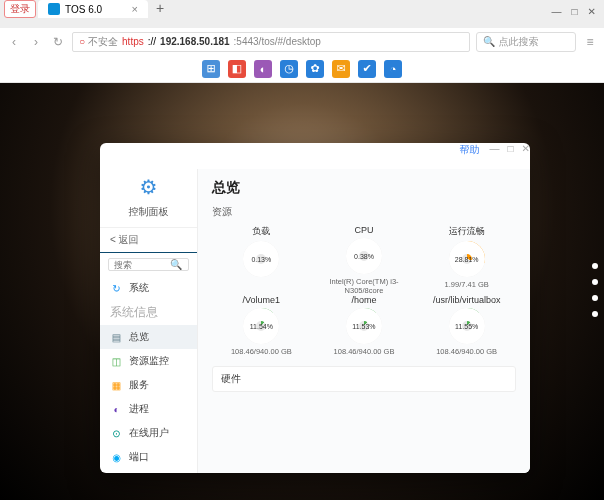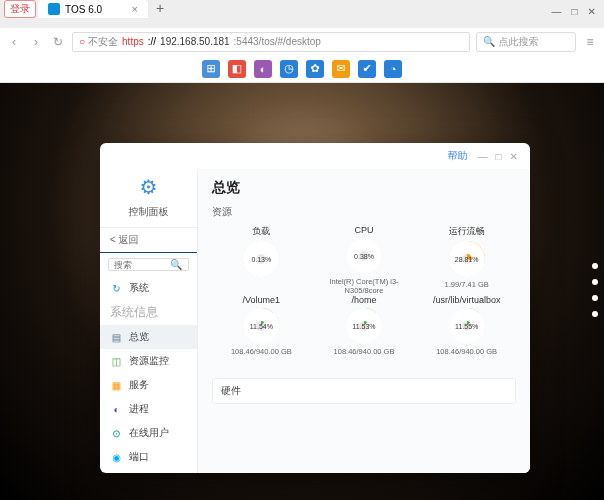--- a/index.html
+++ b/index.html
@@ -10,31 +10,31 @@
 .tab{display:flex;align-items:center;gap:5px;padding:3px 10px;background:#fff;border-radius:4px 4px 0 0;font-size:10px;min-width:110px}
 .tab-icon{width:12px;height:12px;background:#0a8fd8;border-radius:2px}
 .tab-close{margin-left:auto;color:#888;font-size:11px}
 .new-tab{color:#666;font-size:14px;padding:0 6px}
 .addr-bar{height:27px;display:flex;align-items:center;padding:0 6px;gap:6px;background:#fff}
 .nav-btn{width:16px;height:16px;display:flex;align-items:center;justify-content:center;color:#999;font-size:12px}
 .url-box{flex:1;display:flex;align-items:center;border:1px solid #ddd;border-radius:2px;height:20px;padding:0 6px;font-size:10px;gap:4px}
 .insecure{color:#888;display:flex;align-items:center;gap:3px}
 .insecure::before{content:"○";color:#d33}
 .url-https{color:#d33}
-.url-host{color:#333;font-weight:normal}
+.url-host{color:#333;font-weight:bold}
 .url-rest{color:#888}
 .search-box{display:flex;align-items:center;border:1px solid #ddd;border-radius:3px;height:20px;padding:0 6px;font-size:10px;width:100px;color:#999;gap:3px}
 .win-btns{display:flex;gap:10px;margin-left:auto;color:#666;font-size:10px;position:absolute;right:8px;top:6px}
 .toolbar{height:28px;background:#fff;border-bottom:1px solid #e6e6e6;display:flex;align-items:center;justify-content:center;gap:8px}
 .tb-icon{width:18px;height:18px;border-radius:3px;display:flex;align-items:center;justify-content:center;font-size:11px;color:#fff}
 .desktop{position:relative;height:417px;background:radial-gradient(circle at 50% 30%,#b89a7a 0%,#6b5238 25%,#1a120c 60%,#000 100%);overflow:hidden}
 .side-dots{position:absolute;right:6px;top:180px;display:flex;flex-direction:column;gap:10px}
 .sd{width:6px;height:6px;background:#fff;border-radius:50%}
 .window{position:absolute;left:100px;top:60px;width:430px;height:330px;background:#fff;border-radius:6px;box-shadow:0 8px 30px rgba(0,0,0,.5);display:flex;flex-direction:column;overflow:hidden}
-.win-header{height:26px;display:flex;align-items:center;padding:0 12px;font-size:10px;color:#3b82f6}
+.win-header{height:26px;display:flex;padding:0 0;font-size:10px;color:#3b82f6}
 .win-header span:first-child{margin-left:auto}
 .win-ctrl{display:flex;gap:8px;color:#aaa;margin-left:10px}
 .win-body{flex:1;display:flex;overflow:hidden}
 .sidebar{width:98px;border-right:1px solid #eee;display:flex;flex-direction:column;font-size:10px}
 .sb-header{display:flex;flex-direction:column;align-items:center;padding:6px 0 8px;border-bottom:1px solid #f0f0f0}
 .gear-big{font-size:20px;color:#3a8edb}
 .sb-title{font-size:10px;color:#555;margin-top:6px}
 .sb-back{padding:5px 10px;font-size:10px;color:#666;border-bottom:1px solid #0c4a6e}
 .sb-search{margin:5px 8px;display:flex;align-items:center;border:1px solid #ddd;border-radius:2px;height:18px;padding:0 5px}
 .sb-search input{border:none;outline:none;width:100%;font-size:9px}
@@ -44,21 +44,21 @@
 .sb-item .ic{width:13px;height:13px;display:flex;align-items:center;justify-content:center;font-size:10px}
 .sb-group{padding:4px 10px;font-size:12px;color:#aaa}
 .content{flex:1;padding:10px 14px;overflow:auto;background:#fafbfc}
 .ct-title{font-size:14px;font-weight:bold;color:#222;margin-bottom:8px}
 .sect-title{font-size:10px;color:#666;margin:4px 0 6px}
 .gauge-grid{display:grid;grid-template-columns:repeat(3,1fr);gap:0 4px}
 .gauge{display:flex;flex-direction:column;align-items:center;font-size:8px;color:#555}
 .g-label{margin-bottom:3px;font-size:9px;color:#333}
 .g-ring{width:36px;height:36px;border-radius:50%;position:relative;display:flex;align-items:center;justify-content:center;font-size:7px;color:#333;margin-bottom:3px}
 .g-sub{font-size:7.5px;color:#666;text-align:center;line-height:1.2}
-.hw-sect{margin-top:22px;background:#fff;border:1px solid #eee;border-radius:3px;padding:5px 8px;font-size:10px;color:#444}
+.hw-sect{margin-top:10px;background:#fff;border:1px solid #eee;border-radius:3px;padding:5px 8px;font-size:10px;color:#444}
 </style>
 </head>
 <body>
 
 <div class="browser-chrome">
   <div class="win-btns">
     <span>—</span>
     <span>□</span>
     <span>✕</span>
   </div>

